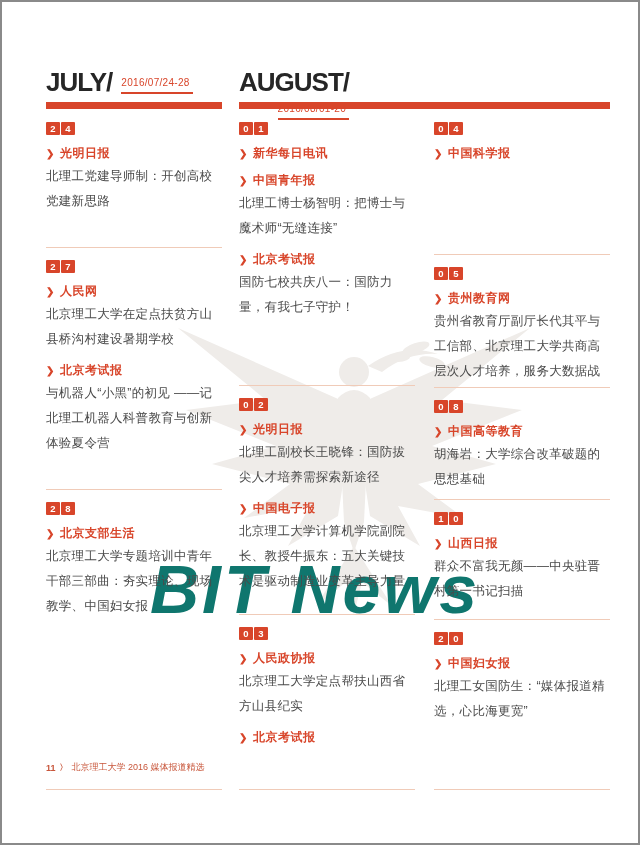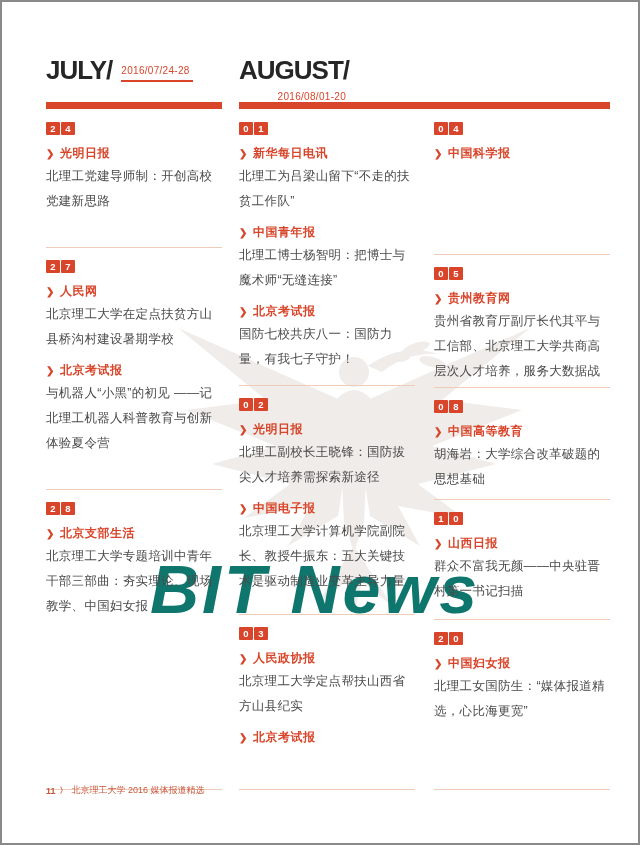--- a/index.html
+++ b/index.html
@@ -1,39 +1,39 @@
 <!DOCTYPE html>
 <html><head>
 <meta charset="utf-8">
 <style>
   html,body{margin:0;padding:0;background:#fff;}
   .page{position:relative;width:640px;height:845px;box-sizing:border-box;background:#fff;
         border:2px solid #8a8a8a;overflow:hidden;font-family:"Liberation Sans",sans-serif;}
   
-  .month-header{position:absolute;top:56px;display:flex;align-items:flex-end;gap:9px;z-index:2;}
+  .month-header{position:absolute;top:68px;display:flex;align-items:flex-end;gap:9px;z-index:2;}
   .month-label{font-size:26px;font-weight:bold;color:#262626;letter-spacing:-1px;line-height:0.95;}
   .date-range{font-size:10px;font-weight:normal;color:#D8452A;border-bottom:2px solid #D8452A;
               padding:0 3px 4px 0;line-height:1;margin-bottom:1px;letter-spacing:0.3px;}
   .bar{position:absolute;top:100px;height:7px;background:#D8452A;z-index:2;}
   
   .col{position:absolute;top:108px;width:176px;z-index:2;}
   .section{box-sizing:border-box;padding-top:12px;border-bottom:1px solid #F0CBB8;overflow:hidden;}
   .badge{display:flex;gap:1px;margin-bottom:1px;}
   .badge-cell{width:14px;height:13px;background:#D8452A;color:#fff;font-size:9.5px;font-weight:bold;
               display:flex;align-items:center;justify-content:center;border-radius:1px;}
   .source{color:#D8452A;font-weight:bold;font-size:12px;margin:10px 0 2px;display:flex;
           align-items:center;gap:5px;letter-spacing:0.5px;}
   .chev{font-size:10px;line-height:1;}
   .headline{color:#4A4A4A;font-size:12.5px;line-height:25px;letter-spacing:0.3px;}
   
   .watermark-bird{position:absolute;left:168px;top:312px;width:368px;height:300px;z-index:1;pointer-events:none;}
   .watermark-text{position:absolute;left:148px;top:548px;z-index:1;font-size:68px;font-weight:bold;
                   font-style:italic;color:#0f766e;letter-spacing:3px;pointer-events:none;white-space:nowrap;}
   
-  .footer{position:absolute;left:44px;top:782px;z-index:2;display:flex;align-items:center;gap:4px;
+  .footer{position:absolute;left:44px;top:759px;z-index:2;display:flex;align-items:center;gap:4px;
           font-size:9px;color:#C8563B;}
   .footer .num{font-weight:bold;}
   .footer .fchev{font-size:8px;font-weight:bold;}
 </style>
 </head>
 <body>
 
 <div class="page">
 
   <svg class="watermark-bird" viewBox="0 0 368 300">
@@ -119,21 +119,20 @@
     <div class="section" style="height:276px;">
       <div class="badge">
         <span class="badge-cell">0</span>
         <span class="badge-cell">1</span>
       </div>
       <div>
         <div class="source">
           <span class="chev">❯</span>
           <span>新华每日电讯</span>
         </div>
-        <div class="headline">北理工为吕梁山留下“不走的扶贫工作队”</div>
       </div>
       <div>
         <div class="source">
           <span class="chev">❯</span>
           <span>中国青年报</span>
         </div>
         <div class="headline">北理工博士杨智明：把博士与魔术师“无缝连接”</div>
       </div>
       <div>
         <div class="source">

